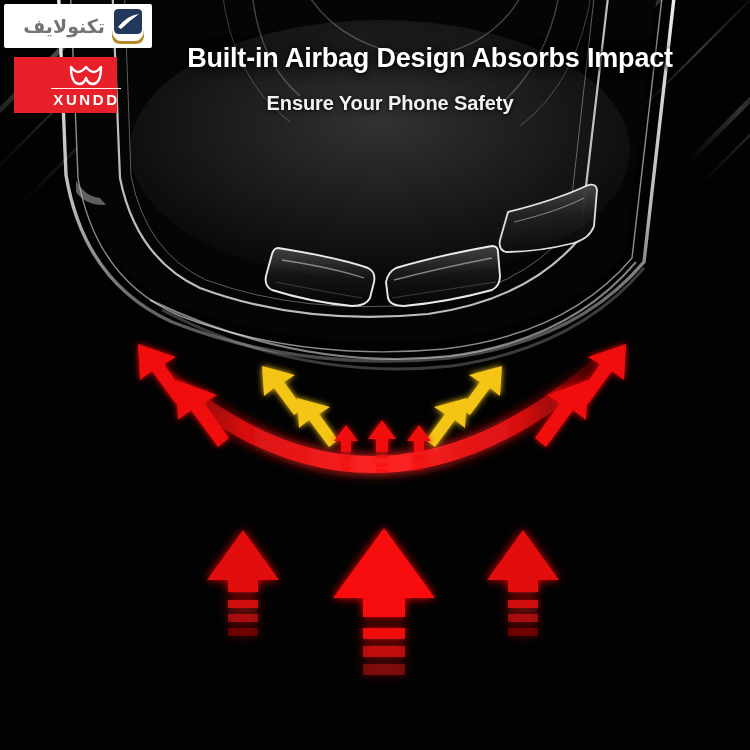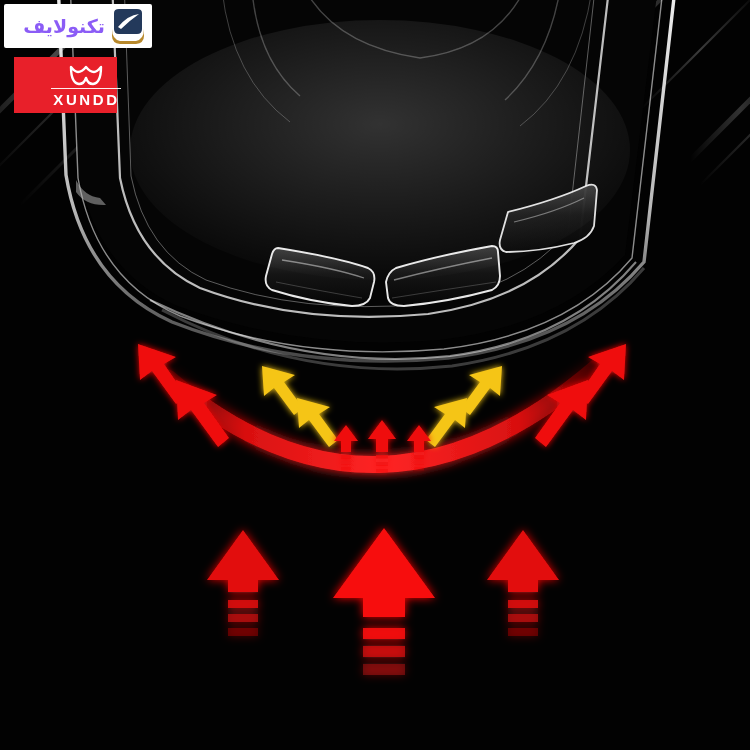--- a/index.html
+++ b/index.html
@@ -20,21 +20,21 @@
   
   .logo-tl{
     position:absolute; left:4px; top:4px;
     width:148px; height:44px; background:#ffffff;
     border-radius:2px; display:flex; align-items:center;
     justify-content:flex-end; padding:0 4px 0 6px; gap:3px;
     z-index:40;
   }
   .tl-word{
     font-family:"DejaVu Sans","Liberation Sans",sans-serif;
-    font-size:19px; font-weight:700; color:#8b5cf6;
+    font-size:19px; font-weight:700; color:#737373;
     direction:rtl; letter-spacing:-.5px; line-height:1;
     white-space:nowrap;
     margin-left:12px;
   }
   .tl-mark{ width:40px; height:38px; flex:0 0 40px; }
 
   .logo-xundd{
     position:absolute; left:14px; top:57px;
     width:103px; height:56px; background:#e8202a;
     display:flex; flex-direction:column; align-items:center;
@@ -119,20 +119,22 @@
   </div>
 
   <div class="logo-xundd">
     <svg class="xd-mark" viewBox="0 0 34 21">
       <path d="M2 2 Q2 18 10 19 Q15 19 17 13 Q19 19 24 19 Q32 18 32 2 Q28 7 25 7 Q21 7 17 2 Q13 7 9 7 Q6 7 2 2 Z" fill="none" stroke="#ffffff" stroke-width="2.4" stroke-linejoin="round"></path>
     </svg>
     <div class="xd-rule"></div>
     <div class="xd-word">XUNDD</div>
   </div>
 
+  <div class="headline">Built-in Airbag Design Absorbs Impact</div>
+  <div class="subhead">Ensure Your Phone Safety</div>
 
   <div class="layer" id="product-layer">
     <svg viewBox="0 0 750 750" preserveAspectRatio="none">
       <defs>
         <linearGradient id="edgeG" x1="0" y1="0" x2="0" y2="1">
           <stop offset="0" stop-color="#ffffff" stop-opacity=".95"></stop>
           <stop offset=".6" stop-color="#d8d8d8" stop-opacity=".85"></stop>
           <stop offset="1" stop-color="#8a8a8a" stop-opacity=".5"></stop>
         </linearGradient>
         <linearGradient id="padG" x1="0" y1="0" x2="0" y2="1">

